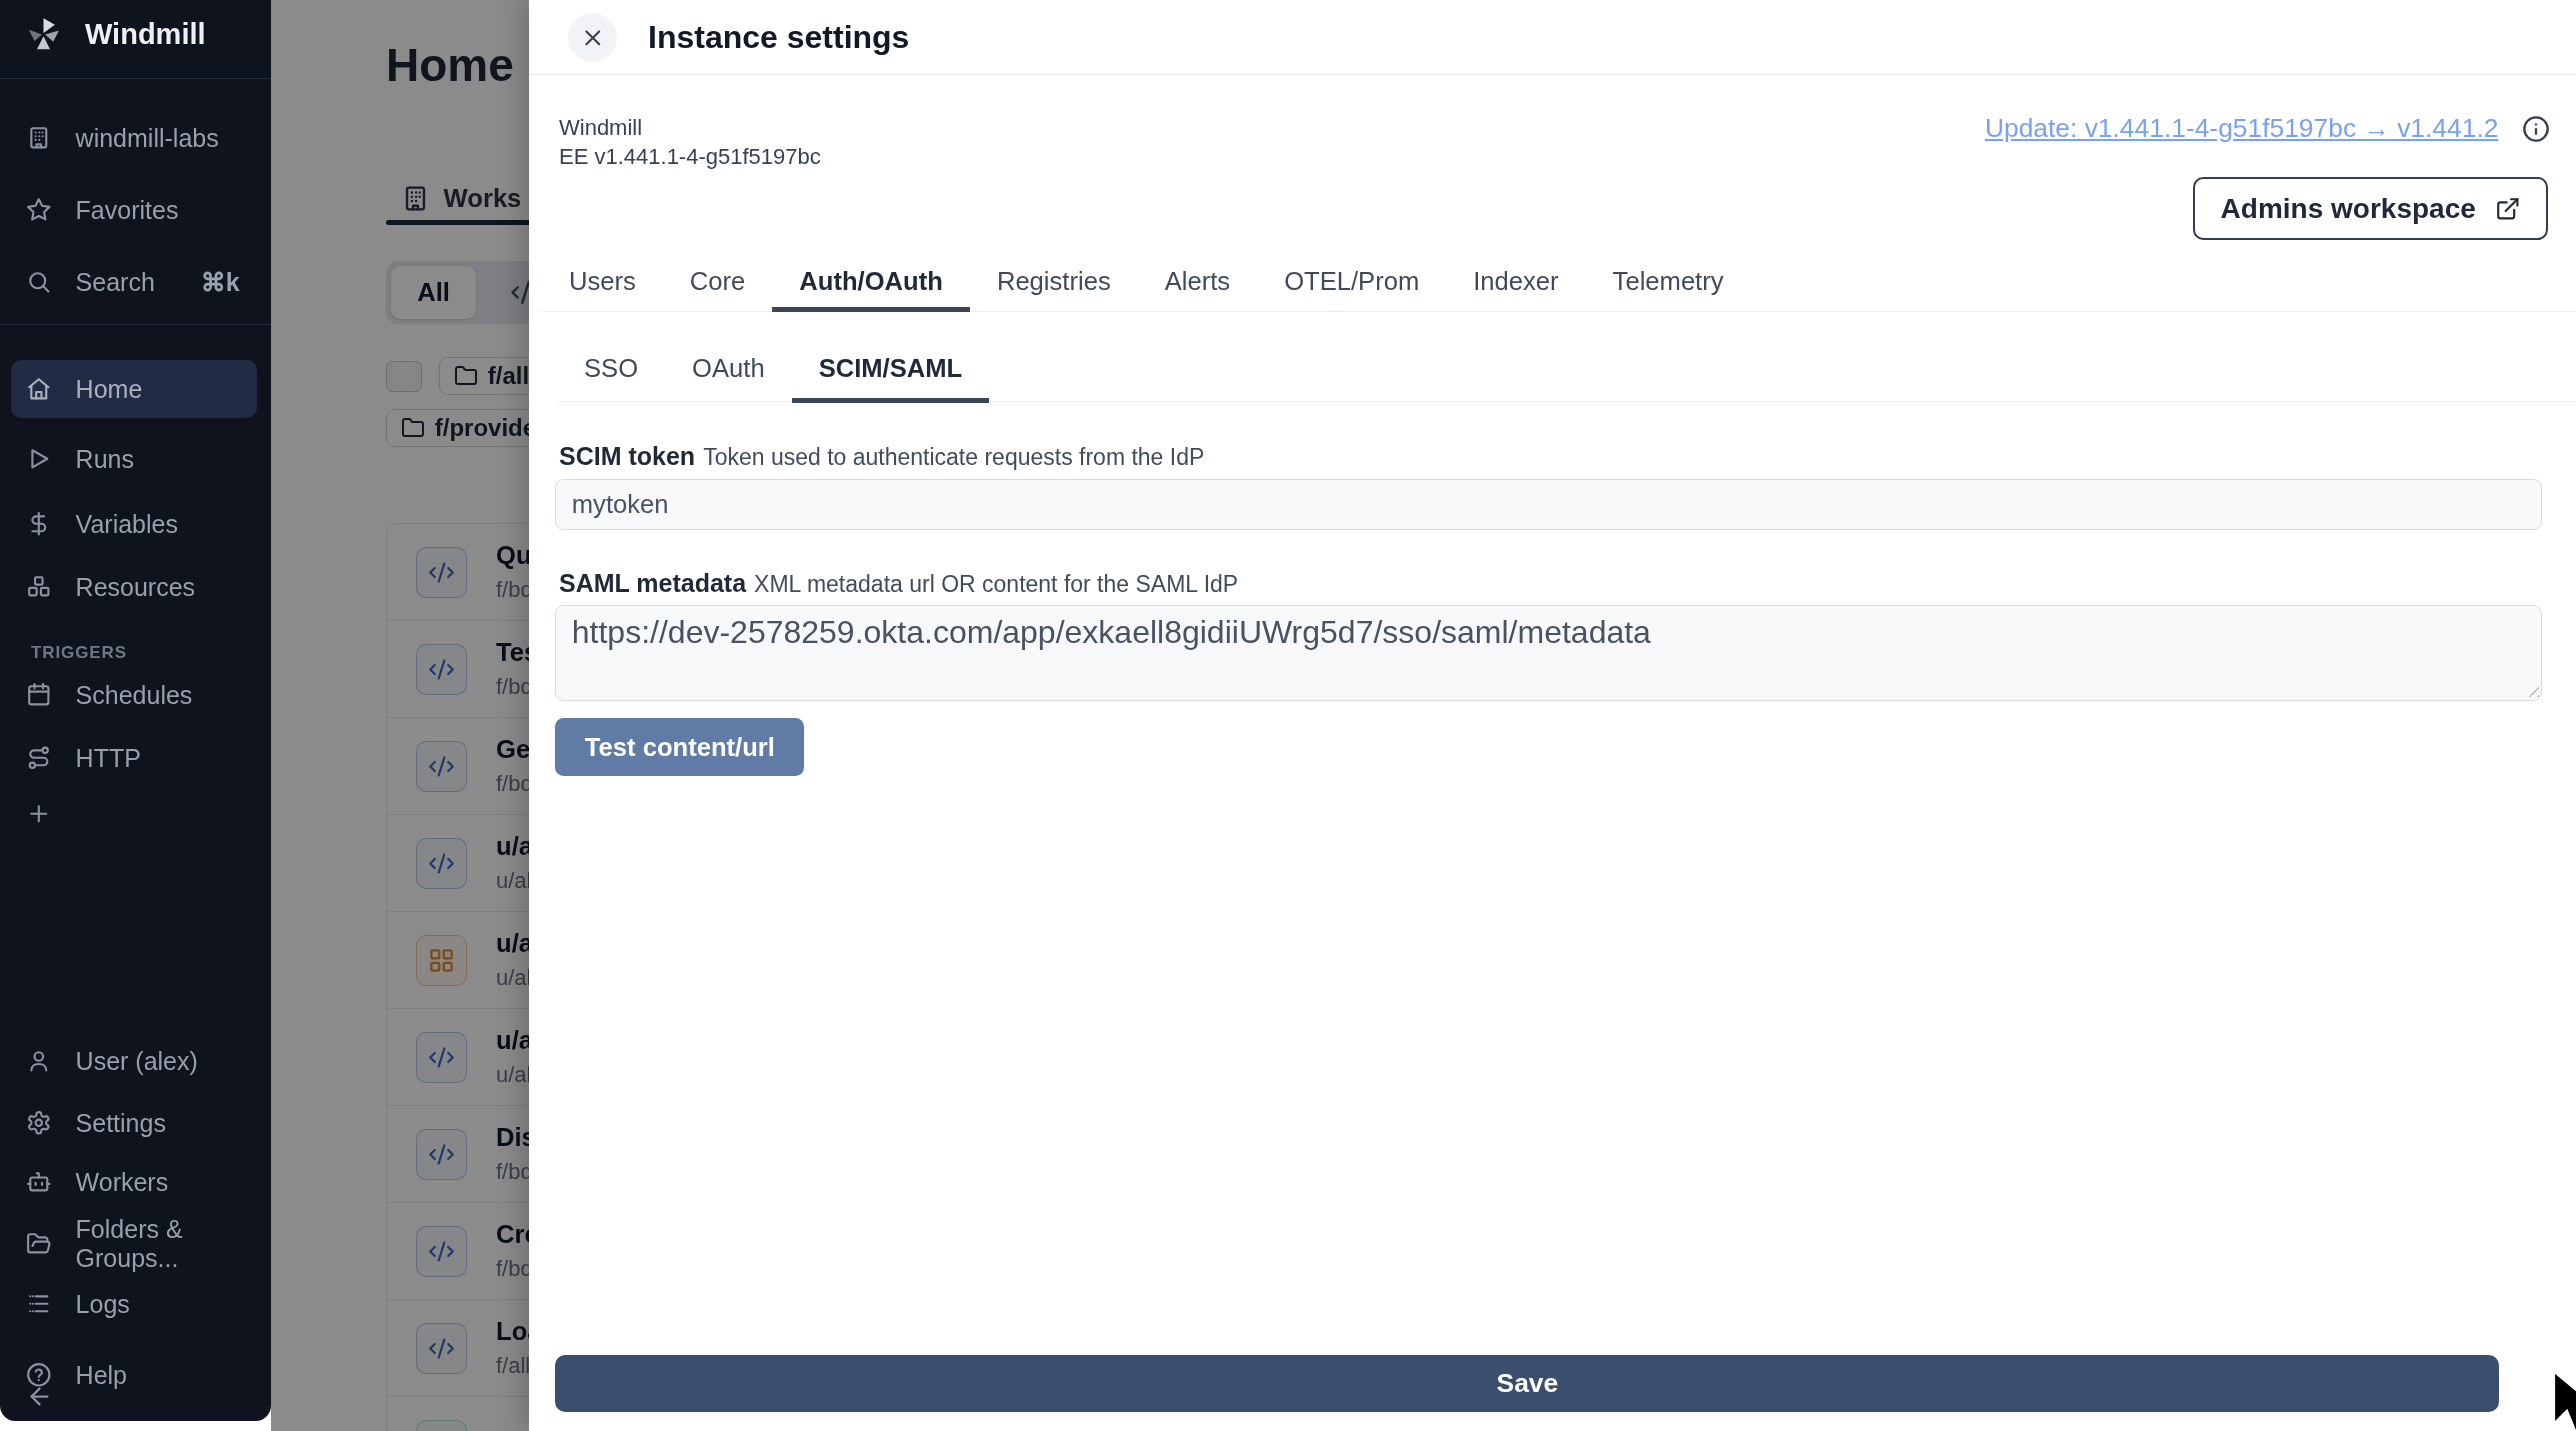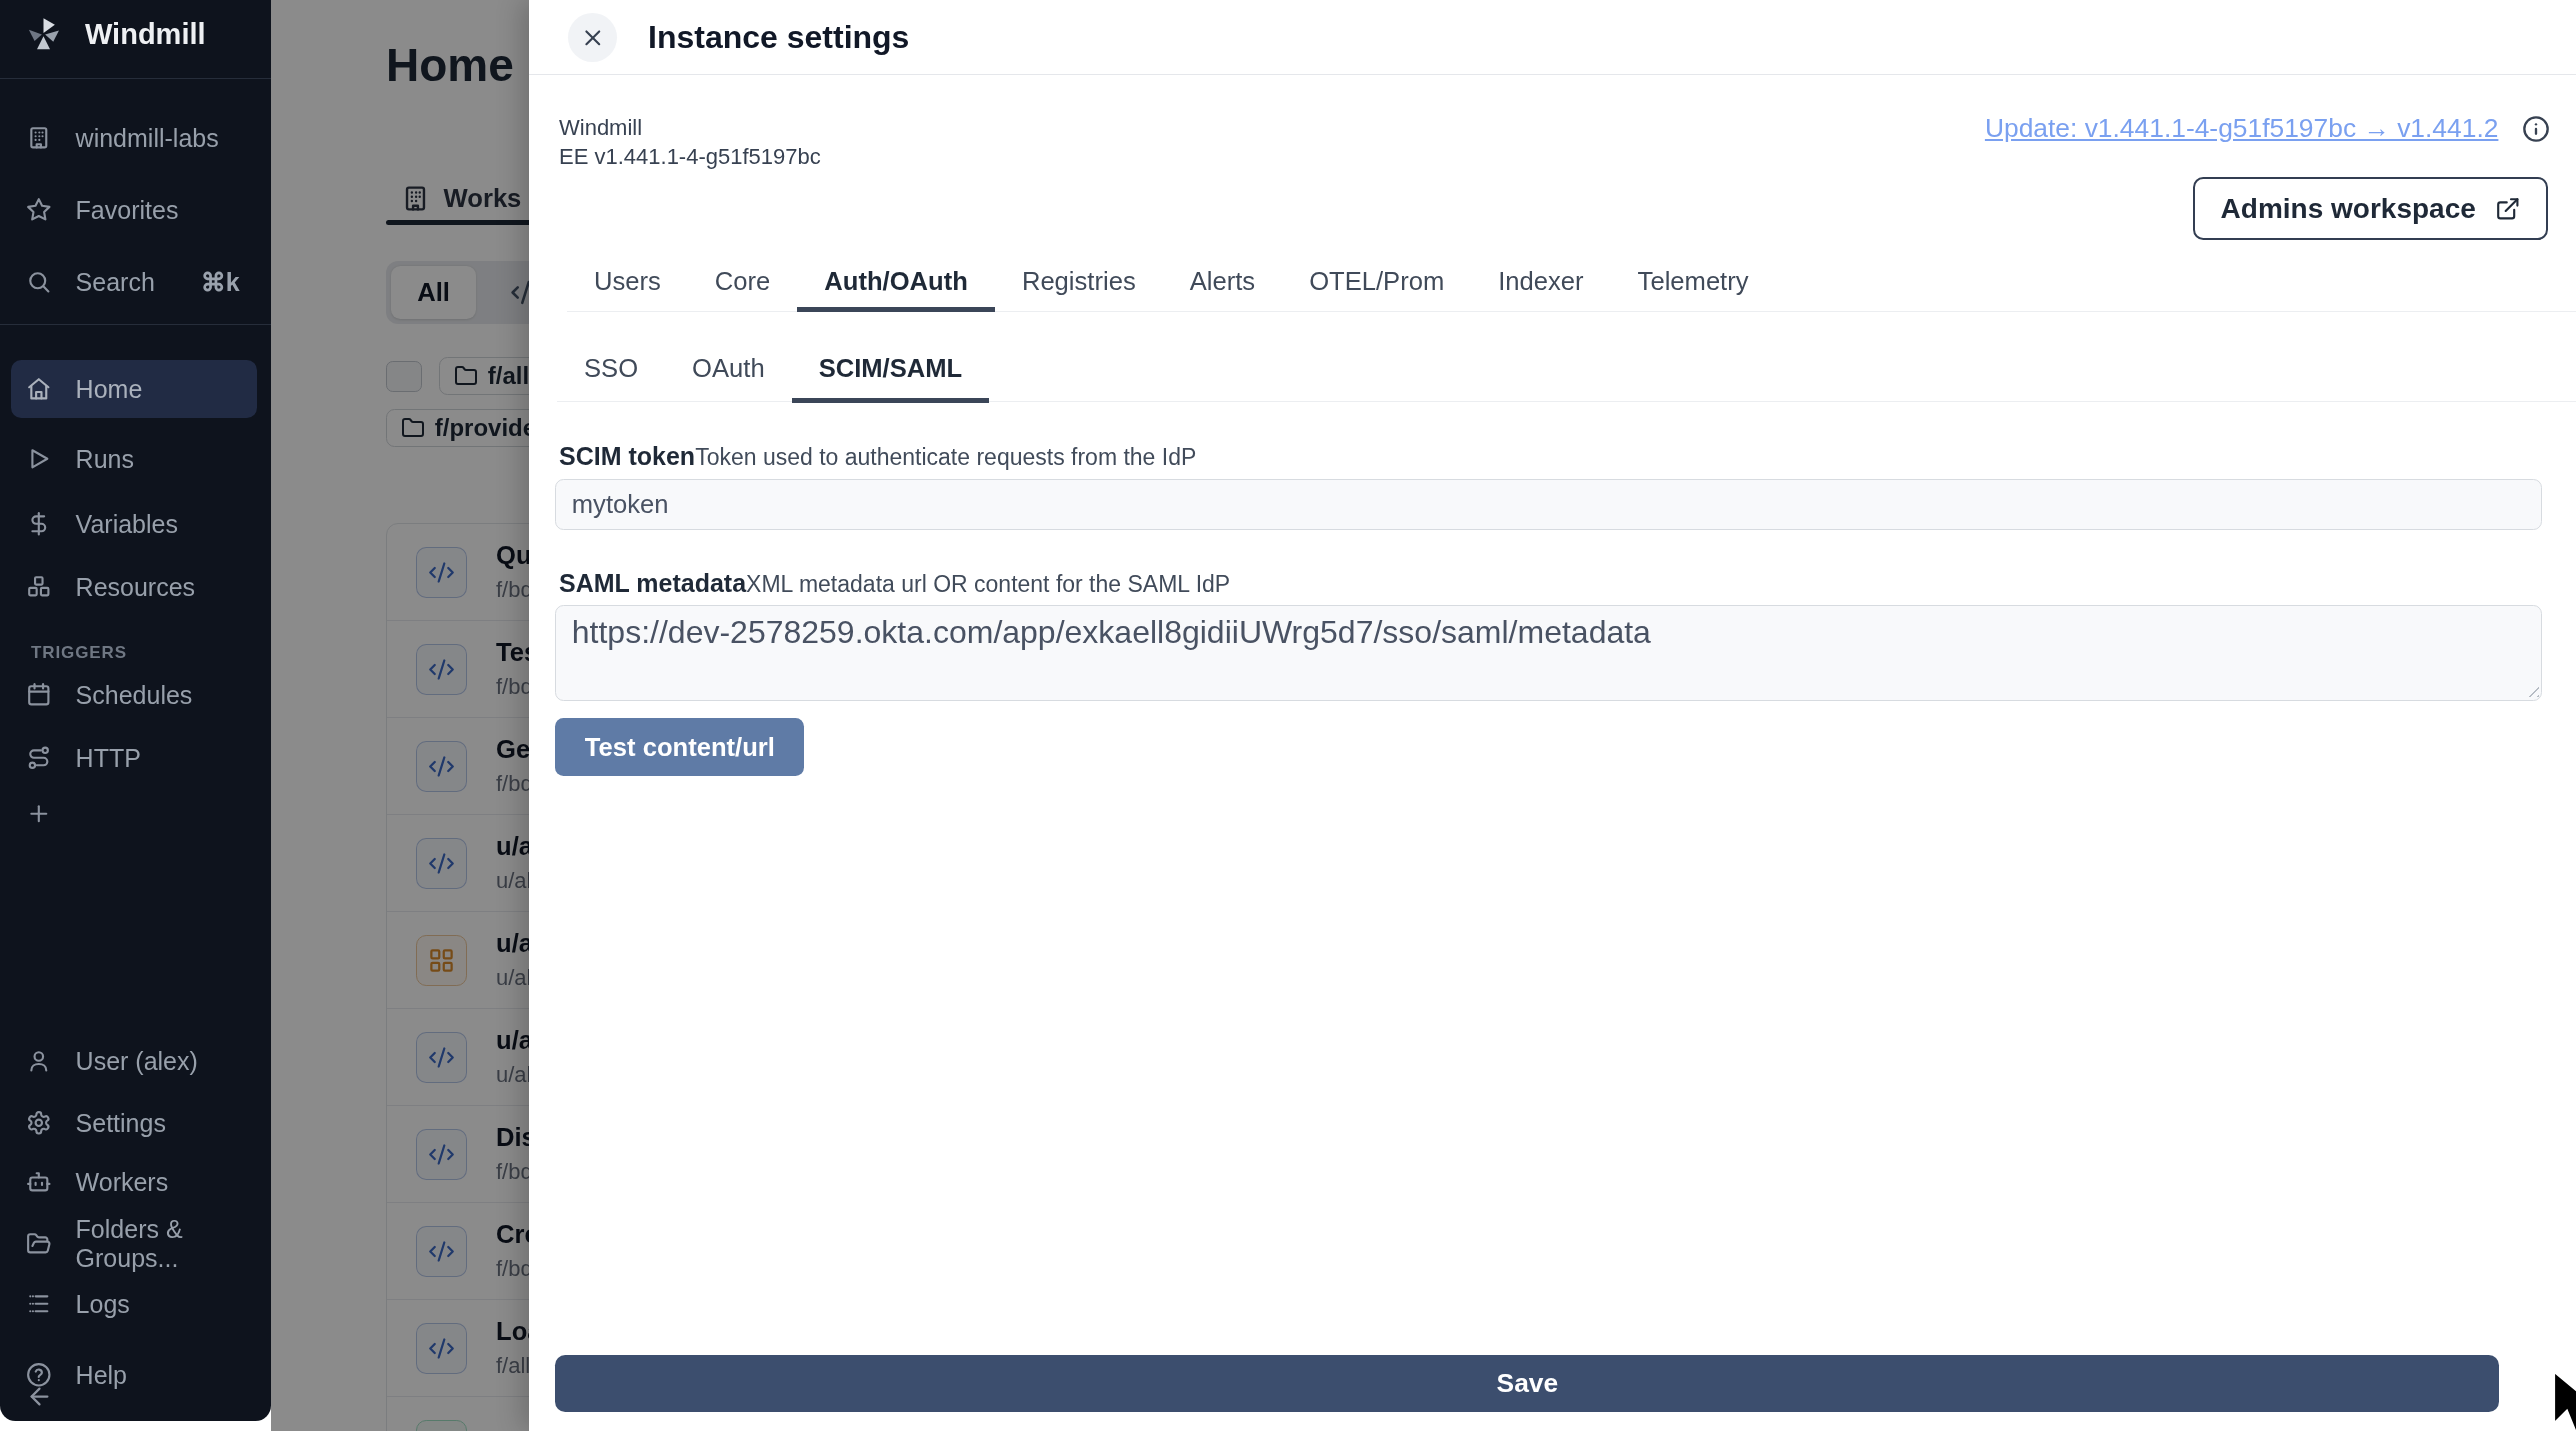--- a/index.html
+++ b/index.html
@@ -47,29 +47,29 @@
   
   .drawer{position:absolute;left:529px;top:0;width:2047px;height:1431px;background:#ffffff;z-index:30;box-shadow:-8.5px 0 25.6px rgba(0,0,0,.20);}
   .close-btn{position:absolute;left:39px;top:12.8px;width:49px;height:49px;border-radius:50%;background:#f1f3f6;border:none;display:flex;align-items:center;justify-content:center;color:#374151;cursor:pointer;}
   .drawer-title{position:absolute;left:119px;top:12.8px;height:49px;display:flex;align-items:center;font-size:32px;font-weight:bold;color:#111827;}
   .d-divider{position:absolute;left:0;top:74px;width:100%;height:0.9px;background:#e5e7eb;}
   .version-block{position:absolute;left:30px;top:113px;font-size:22px;line-height:29px;color:#374151;}
   .update-row{position:absolute;right:25.6px;top:113px;display:flex;align-items:center;gap:24px;}
   .update-link{font-size:26.4px;color:var(--link-blue,#7aa0f0);cursor:pointer;white-space:nowrap;text-decoration:underline;}
   .info-ic{color:#374151;}
   .admins-btn{position:absolute;right:28px;top:177px;height:63px;display:flex;align-items:center;gap:19px;padding:0 25.6px;background:#fff;border:2.1px solid #333e52;border-radius:10.2px;font-size:28px;font-weight:bold;color:#1f2937;cursor:pointer;font-family:inherit;}
-  .tabs{position:absolute;left:38px;right:0;top:266px;display:flex;border-bottom:1.7px solid #eceef1;}
+  .tabs{position:absolute;left:13px;right:0;top:266px;display:flex;border-bottom:1.7px solid #eceef1;}
   .tab{padding:0 27px 13.6px 27px;font-size:25.6px;line-height:31px;color:#404a59;cursor:pointer;position:relative;white-space:nowrap;}
   .tab.active{color:#1f2937;font-weight:600;}
   .tab.active::after{content:"";position:absolute;left:0;right:0;bottom:-1.7px;height:5.1px;background:var(--active-tab-underline,#3b4658);}
   .subtabs{position:absolute;left:28px;right:0;top:353px;display:flex;border-bottom:1.7px solid #eceef1;}
   .subtab{padding:0 27px 17px 27px;font-size:25.6px;line-height:31px;color:#404a59;cursor:pointer;position:relative;white-space:nowrap;}
   .subtab.active{color:#1f2937;font-weight:600;}
   .subtab.active::after{content:"";position:absolute;left:0;right:0;bottom:-1.7px;height:5.1px;background:var(--active-tab-underline,#3b4658);}
-  .field-label{position:absolute;left:30px;display:flex;align-items:baseline;gap:0;white-space:nowrap;}
+  .field-label{position:absolute;left:30px;display:flex;align-items:baseline;gap:8px;white-space:nowrap;}
   .field-label b{font-size:25px;color:#1f2937;}
   .field-label span{font-size:23px;color:#414b5a;}
   .lbl-scim{top:442px;}
   .lbl-saml{top:569px;}
   .text-input{position:absolute;left:26.4px;top:479px;width:1987px;height:51px;box-sizing:border-box;border:1.7px solid #d7dbe0;border-radius:8.5px;background:#f8f9fb;padding:0 15.4px;font-size:25.6px;color:#495263;font-family:inherit;}
   .text-area{position:absolute;left:26.4px;top:605px;width:1987px;height:96px;box-sizing:border-box;border:1.7px solid #d7dbe0;border-radius:8.5px;background:#f8f9fb;padding:8.5px 15.4px;font-size:32px;line-height:34px;color:#495263;font-family:inherit;resize:none;overflow:hidden;}
   .grip{position:absolute;left:1993px;top:680px;width:17px;height:17px;background:
     repeating-linear-gradient(135deg,transparent 0 4.3px,#b6bcc4 4.3px 6px);
     clip-path:polygon(100% 0,100% 100%,0 100%);}
   .test-btn{position:absolute;left:26.4px;top:718px;width:249px;height:58px;border:none;border-radius:8.5px;background:var(--test-button-bg,#5f7ba6);color:#fff;font-size:25.6px;font-weight:bold;cursor:pointer;font-family:inherit;}

